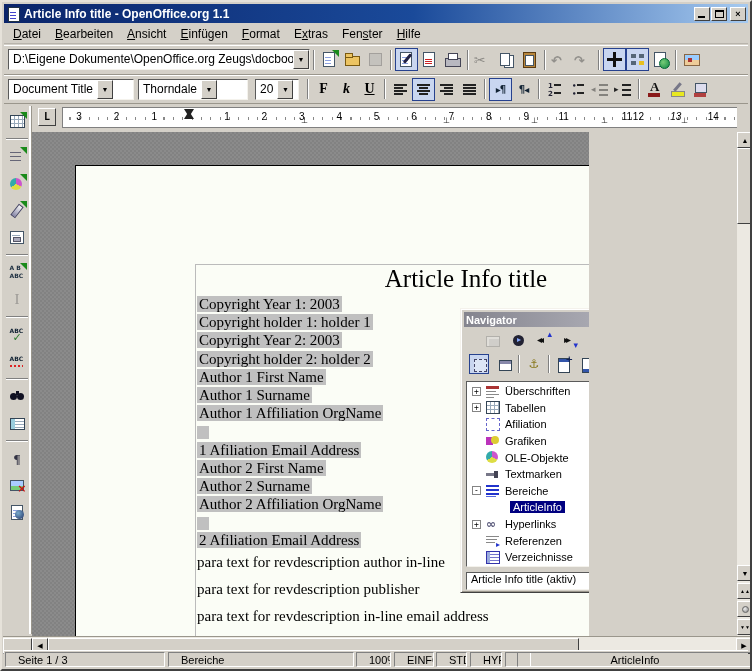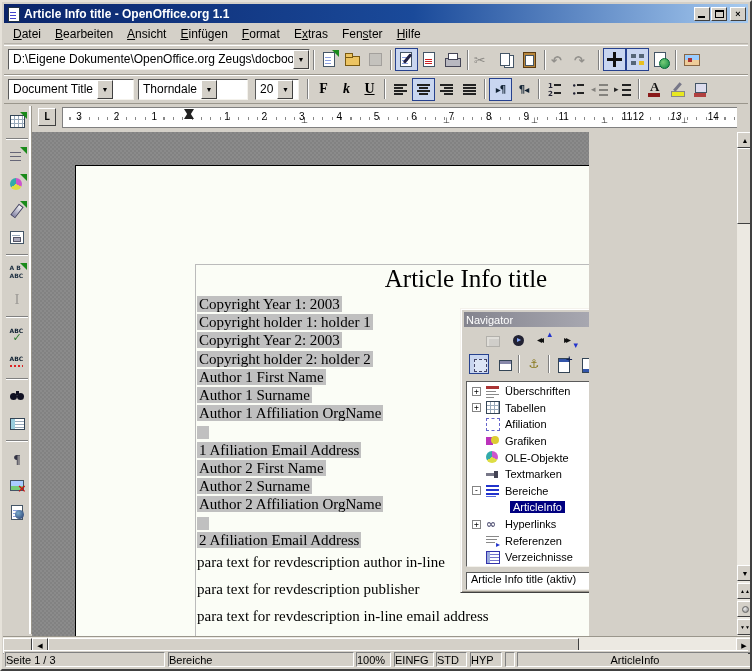--- a/index.html
+++ b/index.html
@@ -115,21 +115,21 @@
   .fields{position:absolute;left:165px;top:163px;font-family:"Liberation Serif",serif;font-size:15px;color:#000}
   .fline{height:18.2px;line-height:18.2px;white-space:nowrap}
   .fld{background:#c0c0c0;padding:0 2px}
   .fld:empty{display:inline-block;width:12px;height:13px;vertical-align:middle}
   .paras{position:absolute;left:165px;top:417px;font-family:"Liberation Serif",serif;font-size:15px;color:#000}
   .pline{height:27px;display:flex;align-items:center;white-space:nowrap}
   .fragment{position:absolute;background:#c0c0c0;font-family:"Liberation Serif",serif;font-size:15px;color:#000;width:30px;overflow:hidden;height:16px;line-height:16px}
   
   .navwin{position:absolute;left:428px;top:176px;width:247px;height:285px;background:#d4d0c8;border:1px solid;border-color:#f4f2ec #404040 #404040 #f4f2ec;box-shadow:inset 1px 1px 0 #fff,inset -1px -1px 0 #9a968c;z-index:5}
   .navtitle{position:absolute;left:3px;top:3px;right:3px;height:15px;background:linear-gradient(90deg,#84848e,#c8c8d0);display:flex;align-items:center;padding:0 2px}
-  .navtitle .t{color:#fff;font-weight:normal;font-size:11px;flex:1}
+  .navtitle .t{color:#fff;font-weight:bold;font-size:11px;flex:1}
   .navclose{width:14px;height:12px;background:#d4d0c8;border:1px solid;border-color:#fff #404040 #404040 #fff;font:bold 9px/10px "DejaVu Sans",sans-serif;text-align:center;color:#000}
   .navrow{position:absolute;left:3px;height:23px}
   .navrow1{top:21px}.navrow2{top:45px}
   .nic{position:absolute;width:20px;height:20px;display:flex;align-items:center;justify-content:center;font-family:"DejaVu Sans",sans-serif;border:1px solid transparent}
   .nic.pressed{border-color:#26418e;background:#c9d6f0}
   .n-toggle::before{content:"";position:absolute;left:3px;top:5px;width:12px;height:9px;background:#ccc;border:1px solid #888;box-shadow:inset 2px 2px 0 #eee}
   .n-navig::before{content:"";position:absolute;left:4px;top:4px;width:11px;height:11px;border-radius:50%;background:#223}
   .n-navig::after{content:"▸";position:absolute;left:8px;top:4px;font-size:8px;color:#8af}
   .n-prev::before{content:"◂◂";font-size:10px;letter-spacing:-3px;color:#111;position:absolute;left:2px;top:3px}
   .n-prev::after{content:"▴";position:absolute;right:1px;top:-2px;font-size:9px;color:#23c}
@@ -182,21 +182,21 @@
   .navdrop{position:absolute;left:5px;top:263px;width:237px;height:18px;display:flex;background:#fff;border:1px solid;border-color:#5a5a5a #f4f2ec #f4f2ec #5a5a5a}
   .navdrop .txt{flex:1;font-size:11px;padding:0 4px;white-space:nowrap;overflow:hidden;color:#000}
   
   .vscroll{position:absolute;left:735px;top:130px;width:16px;height:504px;background:#ece9e2}
   .hscroll{position:absolute;left:1px;top:634px;width:750px;height:17px;background:#ece9e2;border-top:1px solid #9a968c}
   .hspacer{position:absolute;left:0;top:1px;width:29px;height:16px;background:#d4d0c8;border:1px solid;border-color:#fff #404040 #404040 #fff}
   .sbtn2{position:absolute;height:16px;width:16px;background:#d4d0c8;border:1px solid;border-color:#fff #404040 #404040 #fff;font-size:7px;display:flex;align-items:center;justify-content:center;color:#000}
   .navcircle{width:7px;height:7px;border-radius:50%;background:radial-gradient(circle at 35% 35%,#eee,#888);border:1px solid #666}
   
   .statusbar{position:absolute;left:2px;right:2px;bottom:2px;height:17px;background:#d4d0c8;border-top:1px solid #fff}
-  .scell{position:absolute;top:1px;height:15px;border:1px solid;border-color:#808080 #fff #fff #808080;font-size:11px;padding:1px 0;color:#000;white-space:nowrap;overflow:hidden}
+  .scell{position:absolute;top:1px;height:15px;border:1px solid;border-color:#808080 #fff #fff #808080;font-size:11px;padding:1px 12px;color:#000;white-space:nowrap;overflow:hidden}
 </style>
 </head>
 <body>
 
 <div class="win">
 
   <div class="titlebar">
     <span class="appicon"></span>
     <span class="apptitle">Article Info title - OpenOffice.org 1.1</span>
     <span class="capbtn">

